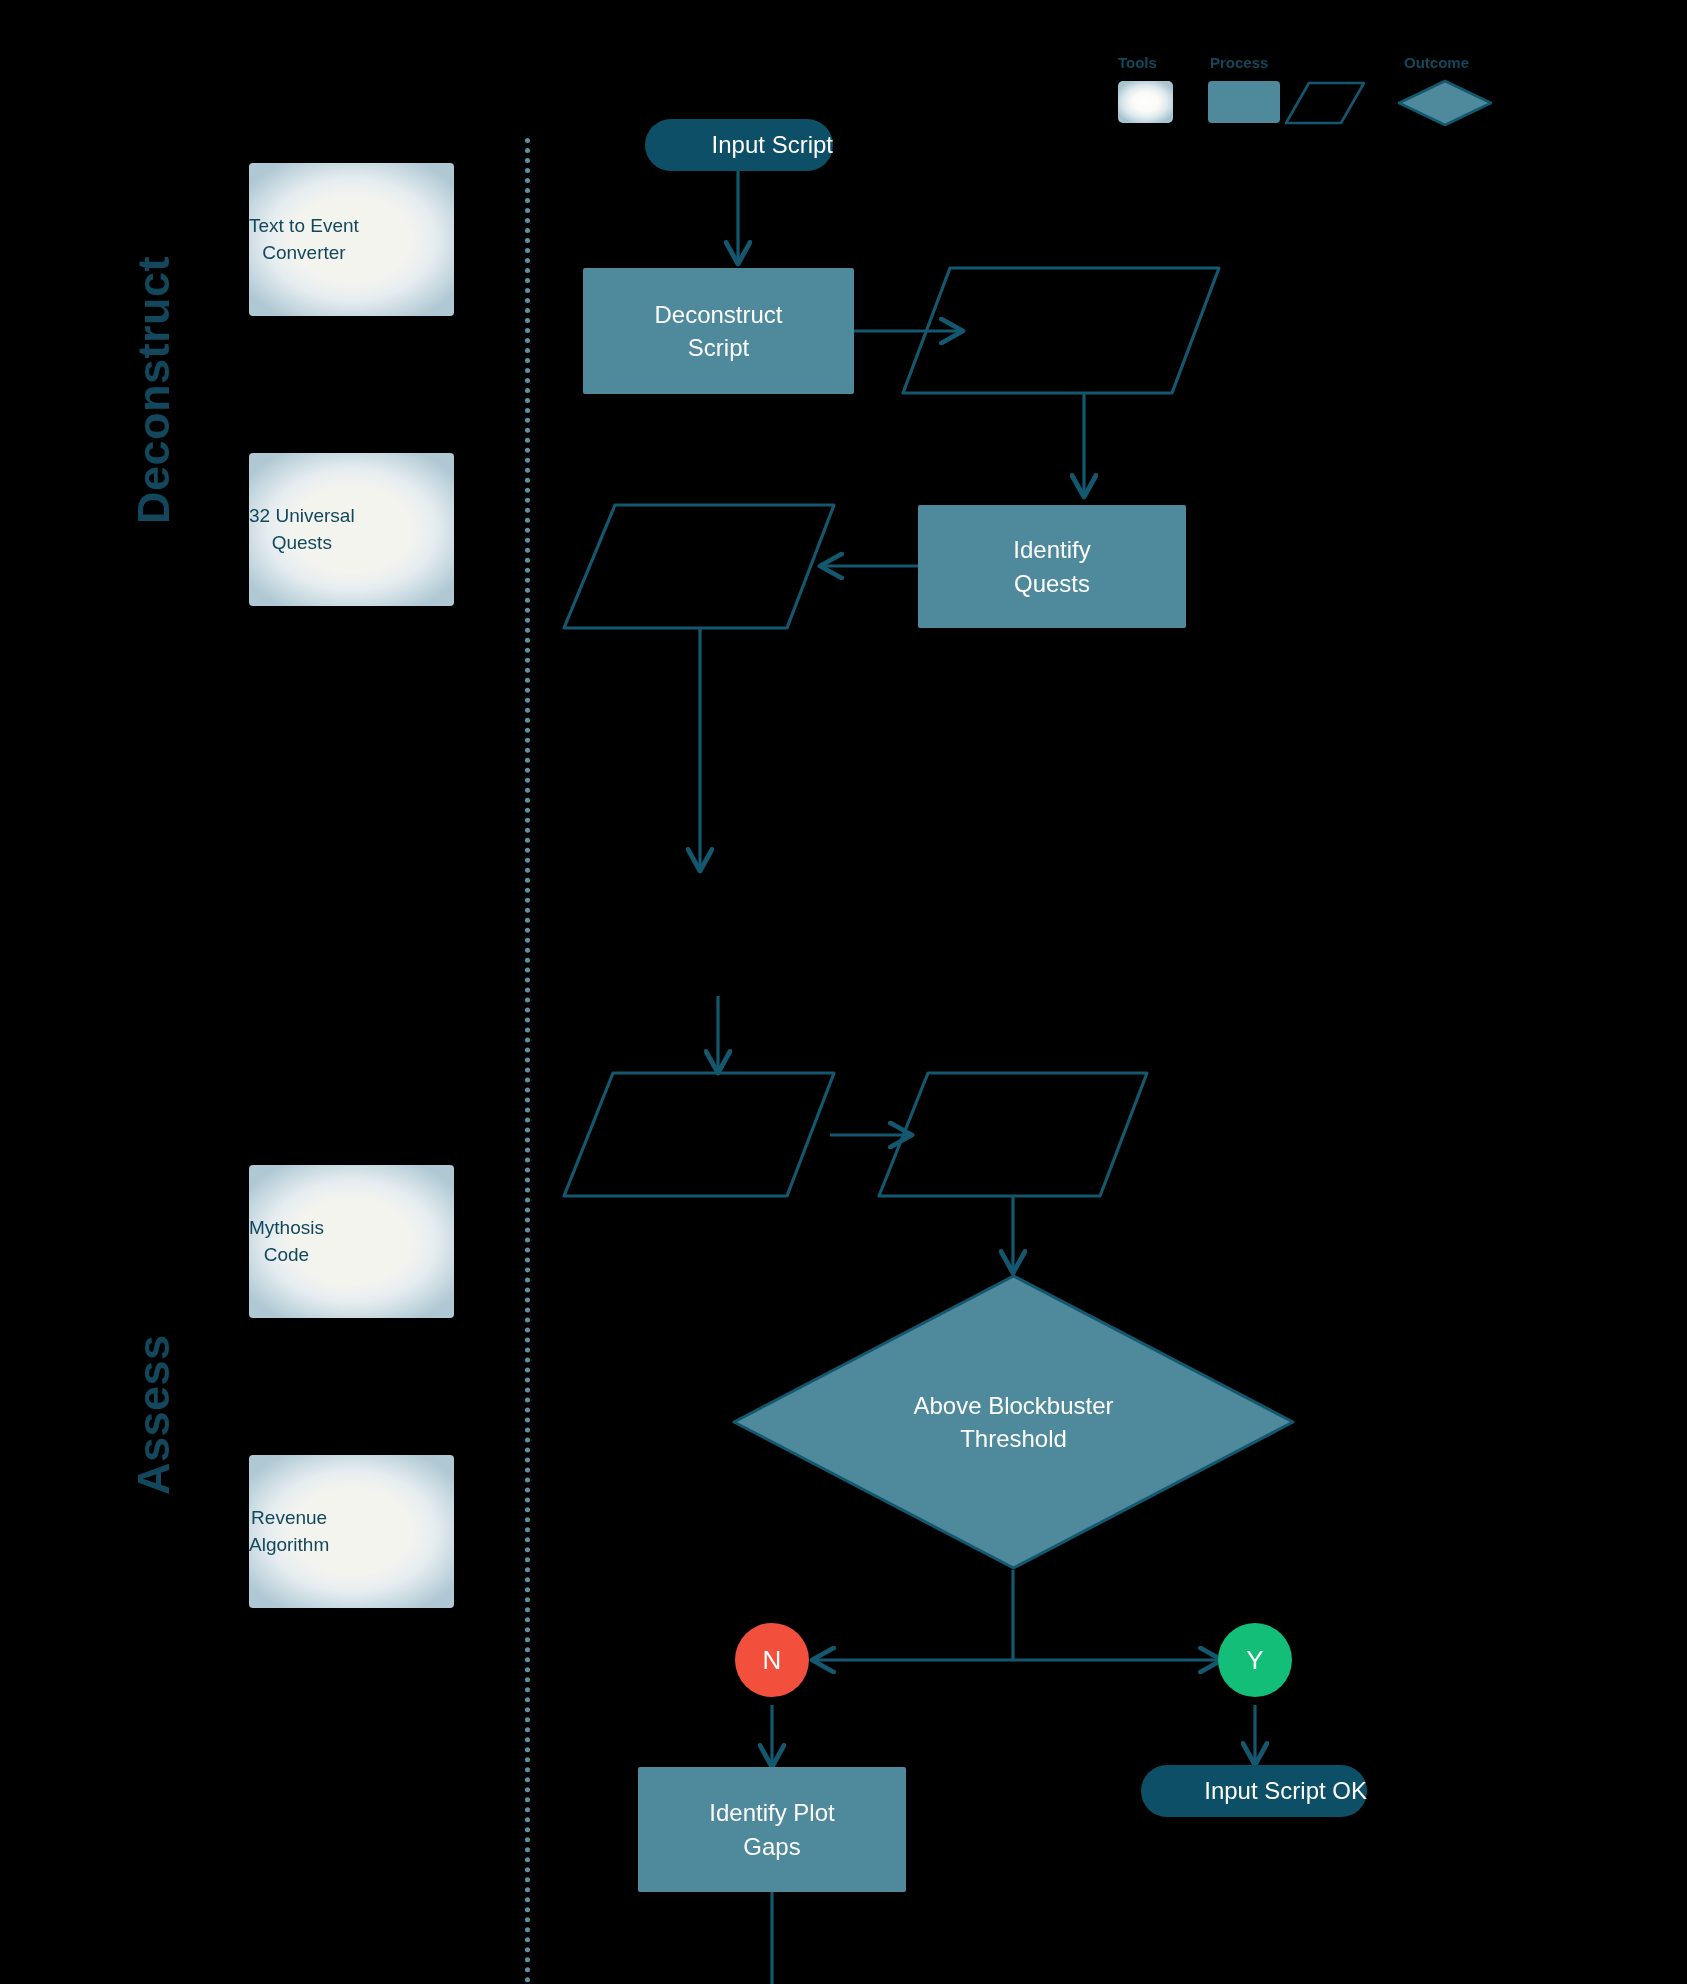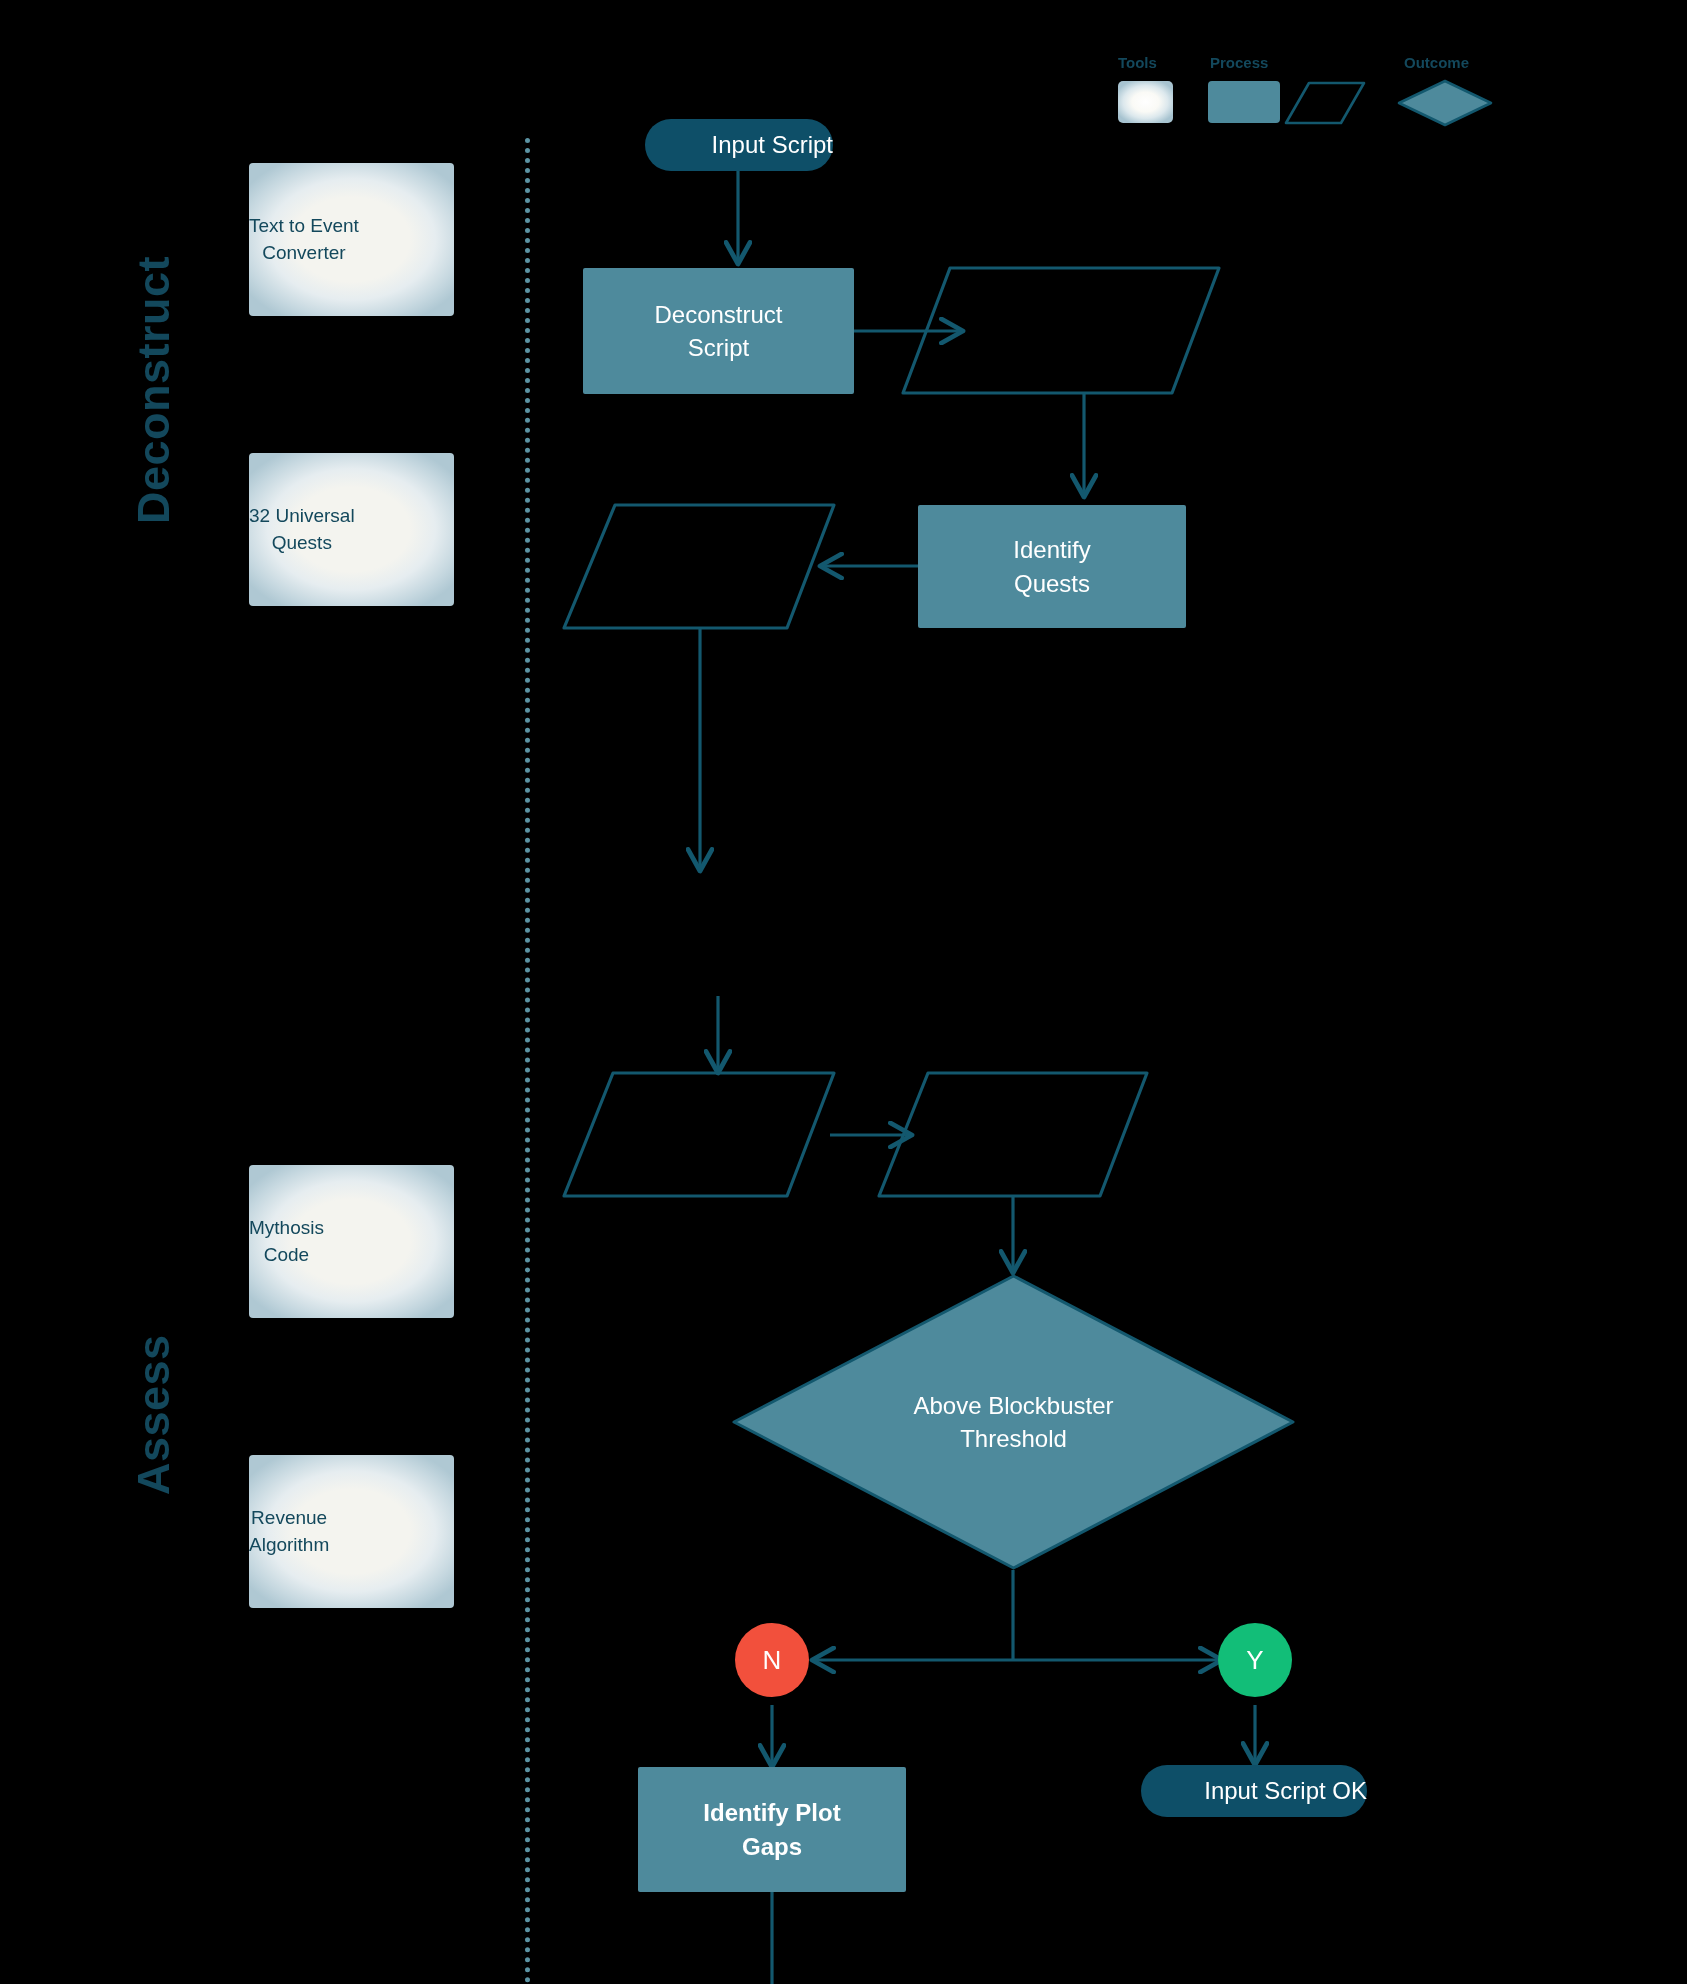--- a/index.html
+++ b/index.html
@@ -260,21 +260,21 @@
               background:#F2503C; font-size:26px;">
     <span>N</span>
   </div>
 
   <div class="branch-circle" style="left:1218px; top:1623px; width:74px; height:74px;
               background:#12BE78; font-size:26px;">
     <span>Y</span>
   </div>
 
   <div class="process-box" style="left:638px; top:1767px; width:268px; height:125px; font-size:24px;">
-    <span style="white-space:pre-line;font-weight:bold;">Identify Plot
+    <span style="white-space:pre-line;">Identify Plot
 Gaps</span>
   </div>
 
   <div class="pill" style="left:1141px; top:1765px; width:226px; height:52px; font-size:24px;">
     <span>Input Script OK</span>
   </div>
 
 </div>
 
 </body></html>

